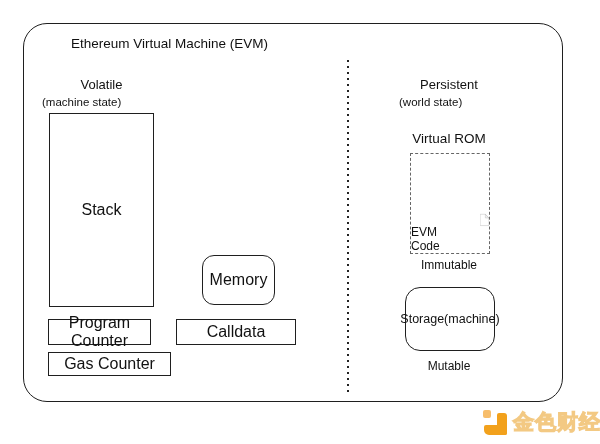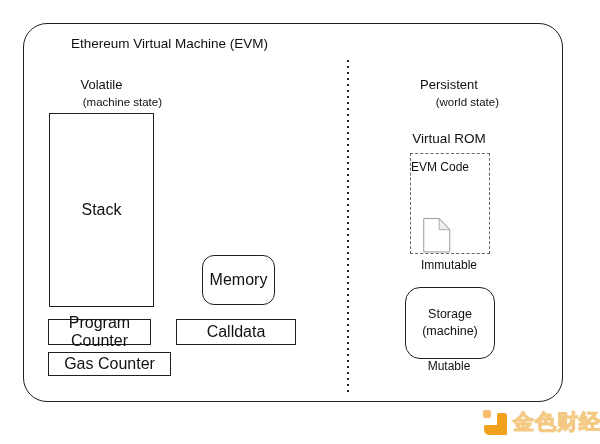--- a/index.html
+++ b/index.html
@@ -23,45 +23,45 @@
   }
   .title{position:absolute;left:27px;top:12px;font-size:13.5px;color:#111;margin-left:20px;}
 
   
   .divider{
     position:absolute;left:323px;top:36px;width:2px;height:335px;
     background-image:repeating-linear-gradient(to bottom,#222 0 2px,transparent 2px 6px);
   }
 
   .lbl{position:absolute;text-align:center;font-size:13px;color:#111;}
-  .sublbl{position:absolute;text-align:right;font-size:11.5px;color:#111;}
+  .sublbl{position:absolute;text-align:left;font-size:11.5px;color:#111;}
   .smalllbl{position:absolute;text-align:center;font-size:12px;color:#111;}
 
   .box{
     position:absolute;border:1.5px solid var(--line);background:#fff;
     display:flex;align-items:center;justify-content:center;
     font-size:16px;color:#111;text-align:center;
   }
   .stack-box{left:25px;top:89px;width:105px;height:194px;}
   .memory-box{left:178px;top:231px;width:73px;height:50px;border-radius:12px;}
   .pc-box{left:24px;top:295px;width:103px;height:26px;}
   .calldata-box{left:152px;top:295px;width:120px;height:26px;}
   .gas-box{left:24px;top:328px;width:123px;height:24px;}
 
   .rom-box{
     position:absolute;left:386px;top:129px;width:80px;height:101px;
-    border:1.5px dashed #666;display:flex;flex-direction:column;align-items:flex-start;gap:40px;
+    border:1.5px dashed #666;display:flex;flex-direction:row;align-items:flex-end;gap:40px;
   }
   .rom-box .rom-title{font-size:12px;margin-top:6px;color:#111;}
   .rom-box svg{margin-top:4px;}
 
   .storage-box{
-    position:absolute;left:381px;top:263px;width:90px;height:72px;
+    position:absolute;left:381px;top:263px;width:90px;height:64px;
     border:1.5px solid var(--line);border-radius:15px;background:#fff;
-    display:flex;flex-direction:column;align-items:center;justify-content:center;
+    display:flex;flex-direction:row;align-items:center;justify-content:center;
     font-size:12.5px;line-height:17px;color:#111;text-align:center;
   }
 
   
   .caption{
     position:absolute;left:100px;top:412px;width:360px;text-align:center;
     font-size:12.5px;color:var(--caption);
   }
 
   

